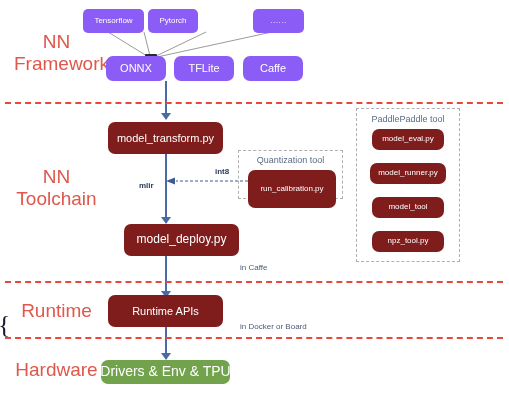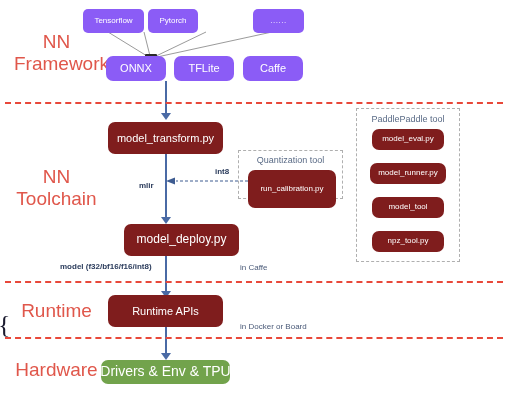--- a/index.html
+++ b/index.html
@@ -189,21 +189,20 @@
 
   <div class="box blue rounder" style="left:372px; top:197px; width:72px; height:21px; font-size:8px;">model_tool</div>
 
   <div class="box blue rounder" style="left:372px; top:231px; width:72px; height:21px; font-size:8px;">npz_tool.py</div>
 
   <div class="box blue rounder" style="left:108px; top:224px; width:115px; height:32px; font-size:12px;margin-left:16px;">model_deploy.py</div>
 
   <div class="vline" style="left:165px; top:256px; height:38px;"></div>
   <div class="arrowhead" style="left:161px; top:291px;"></div>
 
-  <div class="note dark" style="left:60px; top:262px;">model (f32/bf16/f16/int8)</div>
 
   <div class="note plain" style="left:240px; top:263px;">in Caffe</div>
 
   <div class="separator" style="left:5px; top:281px; width:498px;"></div>
 
   <div class="box blue rounder" style="left:108px; top:295px; width:115px; height:32px; font-size:11px;">Runtime APIs</div>
 
   <div class="note plain" style="left:240px; top:322px;">in Docker or Board</div>
 
   <div class="vline" style="left:165px; top:327px; height:29px;"></div>

